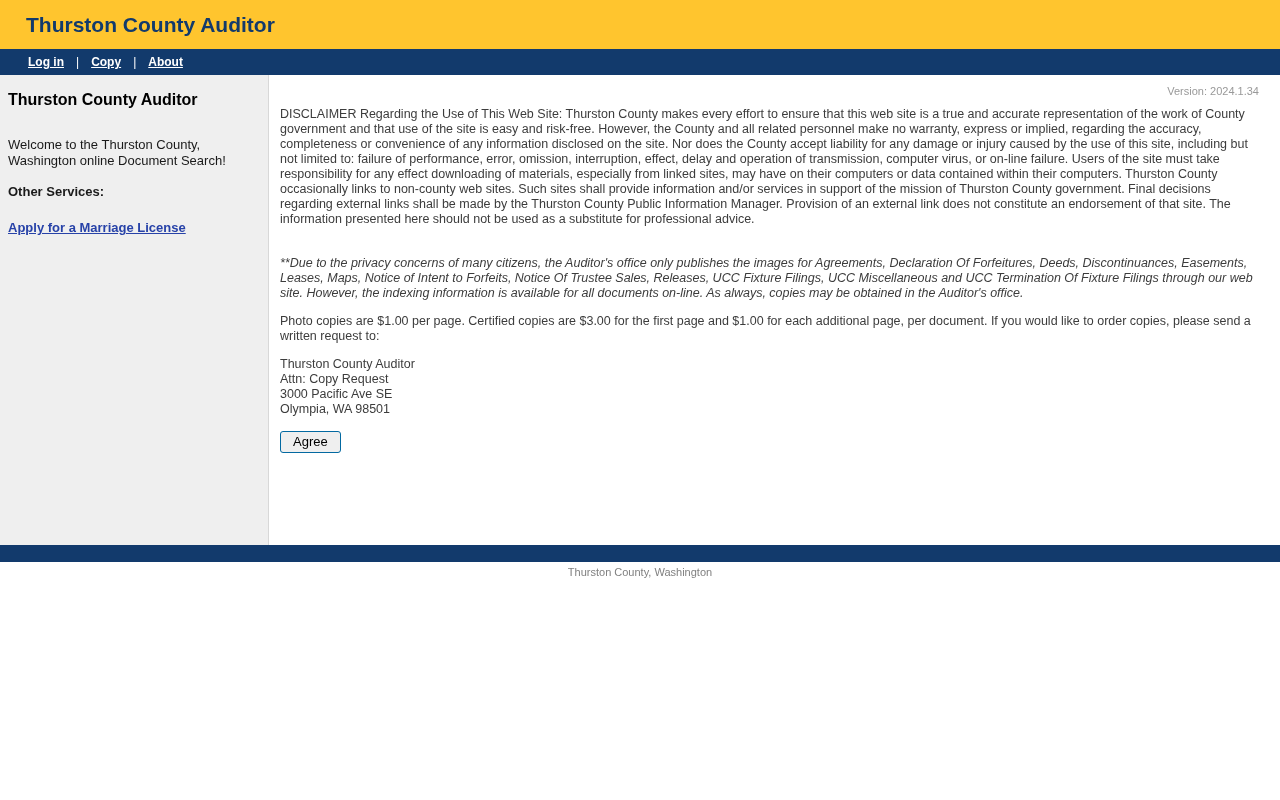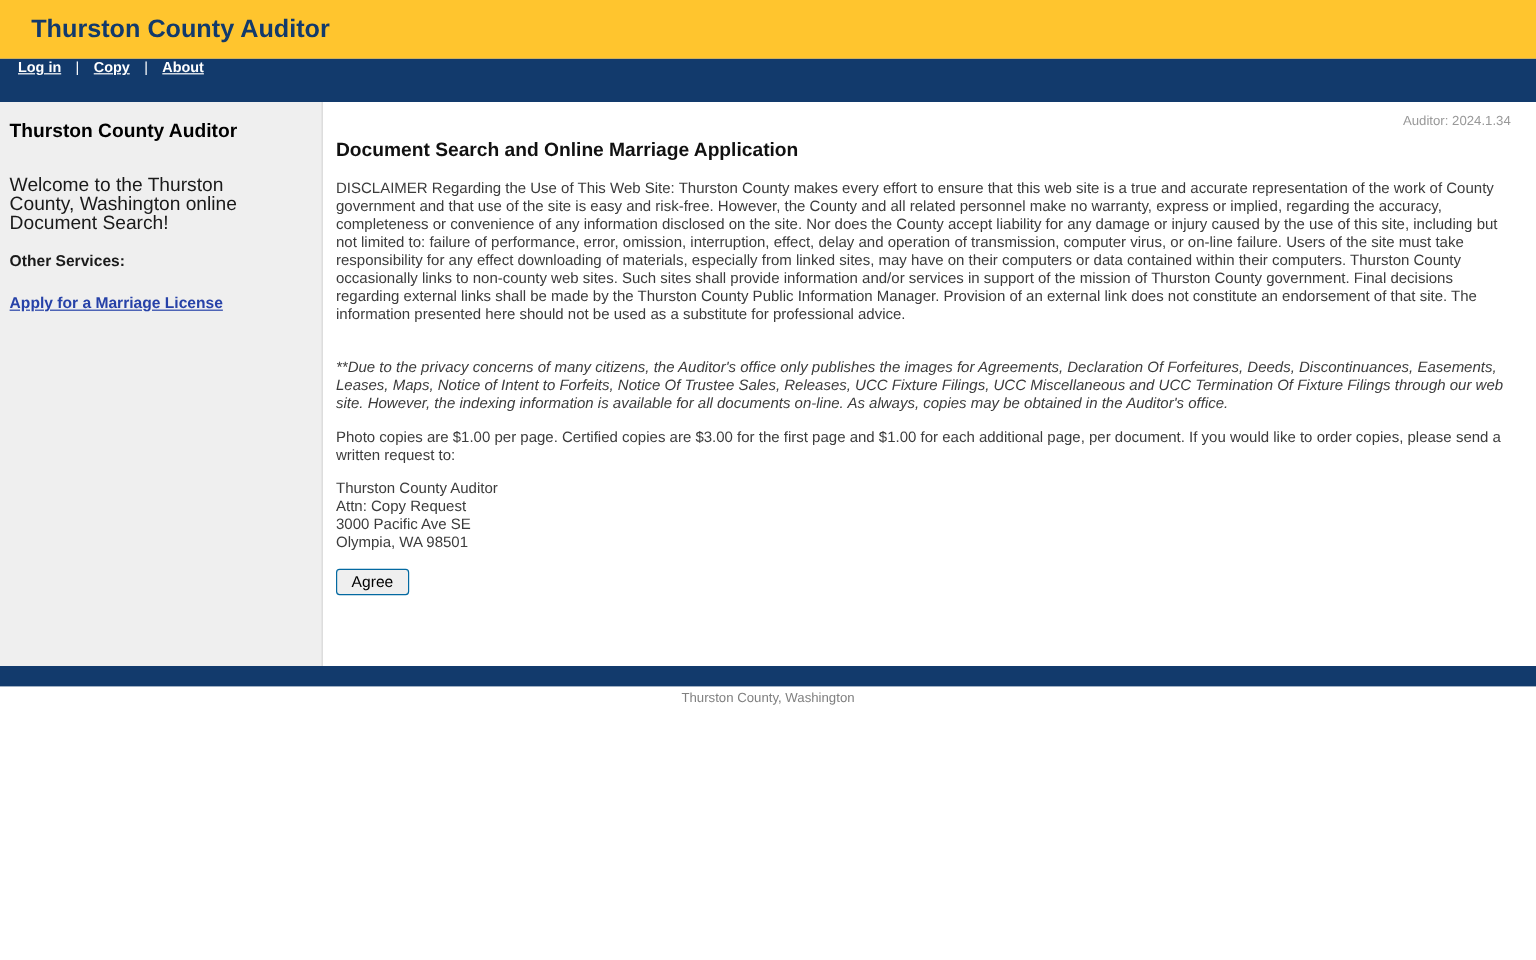--- a/index.html
+++ b/index.html
@@ -17,25 +17,25 @@
     align-items: center;
   }
   .header .app-title {
     margin: 0 0 0 26px;
     font-size: 21px;
     font-weight: bold;
     color: #123a6c;
   }
   
   .navbar {
-    height: 36px;
+    height: 26px;
     background: #123a6c;
     display: flex;
-    align-items: flex-start;
-    padding-left: 15px;
+    align-items: center;
+    padding-left: 28px;
   }
   .nav-link {
     color: #ffffff;
     font-size: 12px;
     font-weight: bold;
     text-decoration: underline;
     cursor: pointer;
   }
   .nav-sep {
     color: #ffffff;
@@ -56,21 +56,21 @@
     padding: 16px 10px 0 8px;
     color: #1a1a1a;
   }
   .sidebar-title {
     font-size: 16px;
     font-weight: bold;
     color: #000000;
     margin: 0 0 28px 0;
   }
   .sidebar-welcome {
-    font-size: 16px;
+    font-size: 13px;
     line-height: 16px;
     max-width: 232px;
     margin: 0 0 15px 0;
   }
   .sidebar-subhead {
     font-size: 13px;
     font-weight: bold;
     margin: 0 0 19px 0;
   }
   .sidebar-link {
@@ -151,22 +151,21 @@
 <div class="content">
 
   <div class="sidebar">
     <h2 class="sidebar-title">Thurston County Auditor</h2>
     <div class="sidebar-welcome">Welcome to the Thurston County, Washington online Document Search!</div>
     <div class="sidebar-subhead">Other Services:</div>
     <span class="sidebar-link">Apply for a Marriage License</span>
   </div>
 
   <div class="main">
-    <div class="version">Auditor: 2024.1.34</div>
-    <h2 class="main-heading">Document Search and Online Marriage Application</h2>
+    <div class="version">Version: 2024.1.34</div>
     <p class="para disclaimer">DISCLAIMER Regarding the Use of This Web Site: Thurston County makes every effort to ensure that this web site is a true and accurate representation of the work of County government and that use of the site is easy and risk-free. However, the County and all related personnel make no warranty, express or implied, regarding the accuracy, completeness or convenience of any information disclosed on the site. Nor does the County accept liability for any damage or injury caused by the use of this site, including but not limited to: failure of performance, error, omission, interruption, effect, delay and operation of transmission, computer virus, or on-line failure. Users of the site must take responsibility for any effect downloading of materials, especially from linked sites, may have on their computers or data contained within their computers. Thurston County occasionally links to non-county web sites. Such sites shall provide information and/or services in support of the mission of Thurston County government. Final decisions regarding external links shall be made by the Thurston County Public Information Manager. Provision of an external link does not constitute an endorsement of that site. The information presented here should not be used as a substitute for professional advice.</p>
     <p class="para privacy">**Due to the privacy concerns of many citizens, the Auditor's office only publishes the images for Agreements, Declaration Of Forfeitures, Deeds, Discontinuances, Easements, Leases, Maps, Notice of Intent to Forfeits, Notice Of Trustee Sales, Releases, UCC Fixture Filings, UCC Miscellaneous and UCC Termination Of Fixture Filings through our web site. However, the indexing information is available for all documents on-line. As always, copies may be obtained in the Auditor's office.</p>
     <p class="para copies">Photo copies are $1.00 per page. Certified copies are $3.00 for the first page and $1.00 for each additional page, per document. If you would like to order copies, please send a written request to:</p>
     <div class="address-block">
       <div class="address-line">Thurston County Auditor</div>
       <div class="address-line">Attn: Copy Request</div>
       <div class="address-line">3000 Pacific Ave SE</div>
       <div class="address-line">Olympia, WA 98501</div>
     </div>
     <button class="agree-btn">Agree</button>

